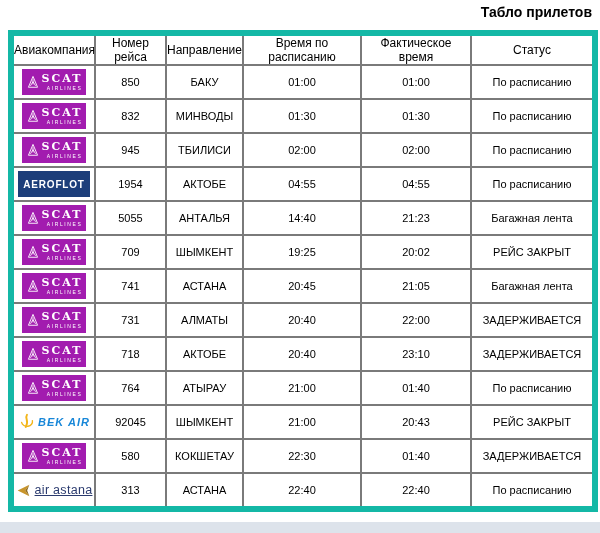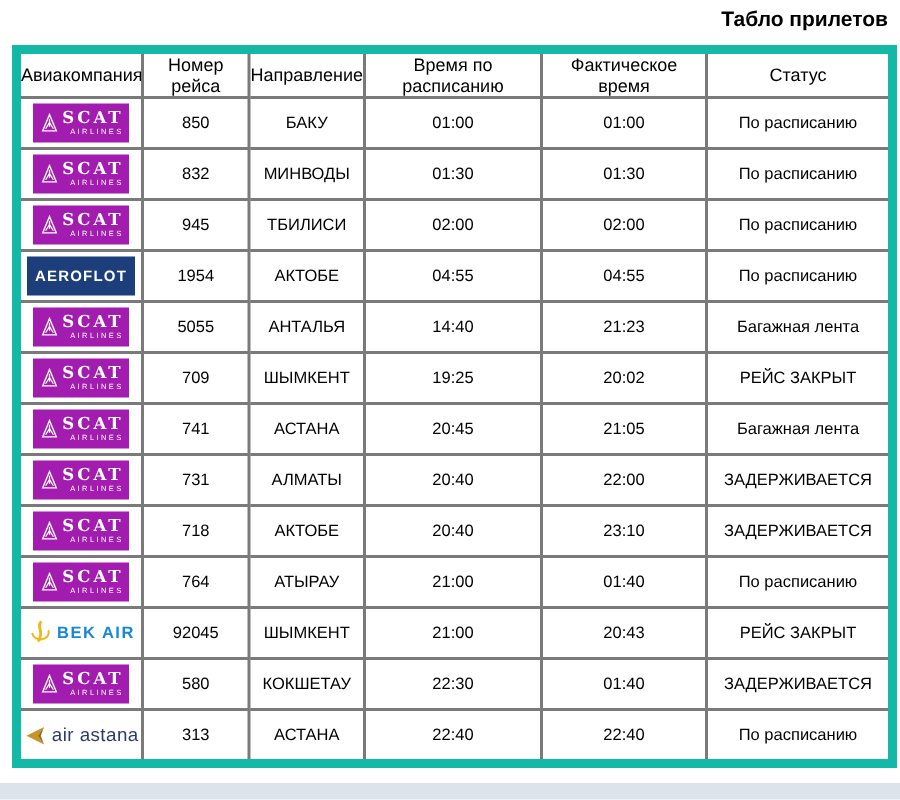--- a/index.html
+++ b/index.html
@@ -86,31 +86,33 @@
     color: #fff;
     font-weight: bold;
     font-size: 10px;
     letter-spacing: 0.8px;
   }
   .logo-bekair { gap: 2px; }
   .bekair-icon { width: 18px; height: 18px; }
   .bekair-text {
     color: #1887d8;
     font-weight: bold;
+    font-style: italic;
     font-size: 11px;
     letter-spacing: 1px;
     white-space: nowrap;
   }
   .logo-airastana { gap: 4px; }
   .airastana-icon { width: 15px; height: 15px; }
   .airastana-text {
     color: #2a3a6e;
     font-size: 12.5px;
     letter-spacing: 0.3px;
     white-space: nowrap;
+    text-decoration: underline;
   }
 </style>
 </head>
 <body>
 
 <div class="page-title">Табло прилетов</div>
 
 <table class="board">
   <colgroup>
     <col class="c-airline">

